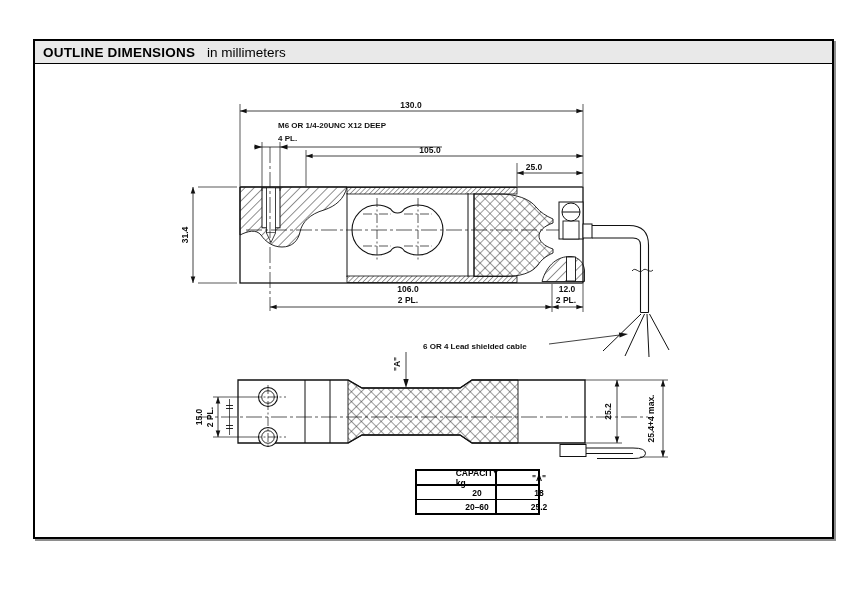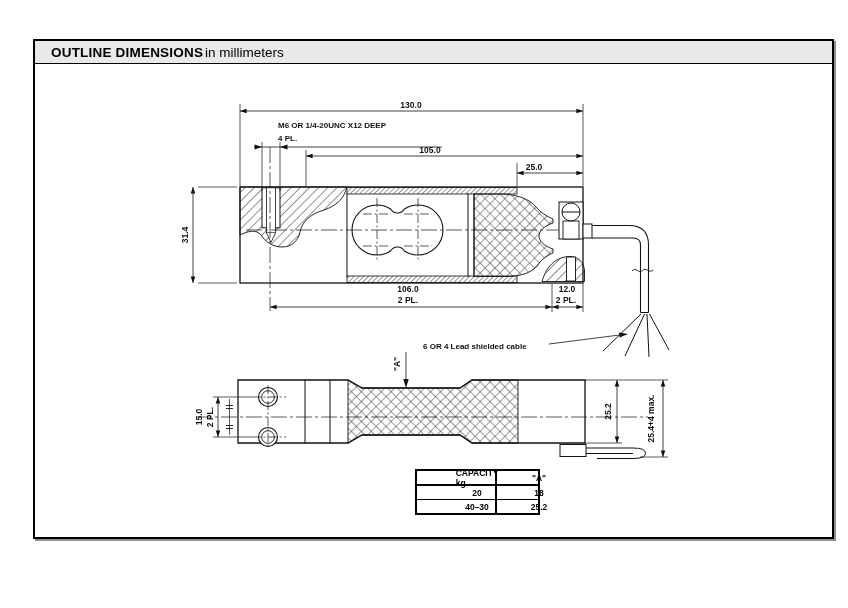--- a/index.html
+++ b/index.html
@@ -1,22 +1,22 @@
 <!DOCTYPE html>
 <html><head>
 <meta charset="utf-8">
 <style>
   html,body{margin:0;padding:0;background:#fff;}
   #page{position:relative;width:848px;height:608px;background:#fff;overflow:hidden;
         font-family:"Liberation Sans","DejaVu Sans",sans-serif;}
   .frame{position:absolute;left:33px;top:39px;width:797px;height:496px;
          border:2px solid #000;background:#fff;box-shadow:2px 2px 0 0 #8e8e8e;z-index:1;}
   .hdr{position:absolute;left:0;top:0;right:0;height:22px;background:#e9e9e9;
-       border-bottom:1.5px solid #000;display:flex;align-items:center;gap:2px;
-       padding:0 16px;font-size:13.5px;color:#000;}
+       border-bottom:1.5px solid #000;display:flex;align-items:center;gap:12px;
+       padding:0 8px;font-size:13.5px;color:#000;}
   .hdr .t{font-weight:bold;letter-spacing:.2px;}
   .hdr .s{font-weight:normal;}
   svg#draw{position:absolute;left:0;top:0;z-index:2;}
   .dimtxt{font-family:"Liberation Sans","DejaVu Sans",sans-serif;font-weight:bold;
           font-size:8.5px;fill:#111;}
   .notetxt{font-family:"Liberation Sans","DejaVu Sans",sans-serif;font-weight:bold;
            font-size:8px;fill:#111;}
   .cap-table{position:absolute;left:415px;top:469px;z-index:3;border:2px solid #000;
              background:#fff;font-size:8.5px;font-weight:bold;color:#000;
              display:grid;grid-template-columns:80px 41px;}
@@ -187,17 +187,17 @@
       <text class="dimtxt" x="610.5" y="411.5" text-anchor="middle" transform="rotate(-90 610.5 411.5)">25.2</text>
       <text class="dimtxt" x="653.5" y="418.5" text-anchor="middle" transform="rotate(-90 653.5 418.5)">25.4+4 max.</text>
     </g>
   </svg>
 
   <div class="cap-table">
     <div class="c hrow">CAPACITY kg</div>
     <div class="c hrow last">"A"</div>
     <div class="c r1">20</div>
     <div class="c r1 last">18</div>
-    <div class="c">40–30</div>
+    <div class="c">20–60</div>
     <div class="c last">25.2</div>
   </div>
 
 </div>
 
 </body></html>

